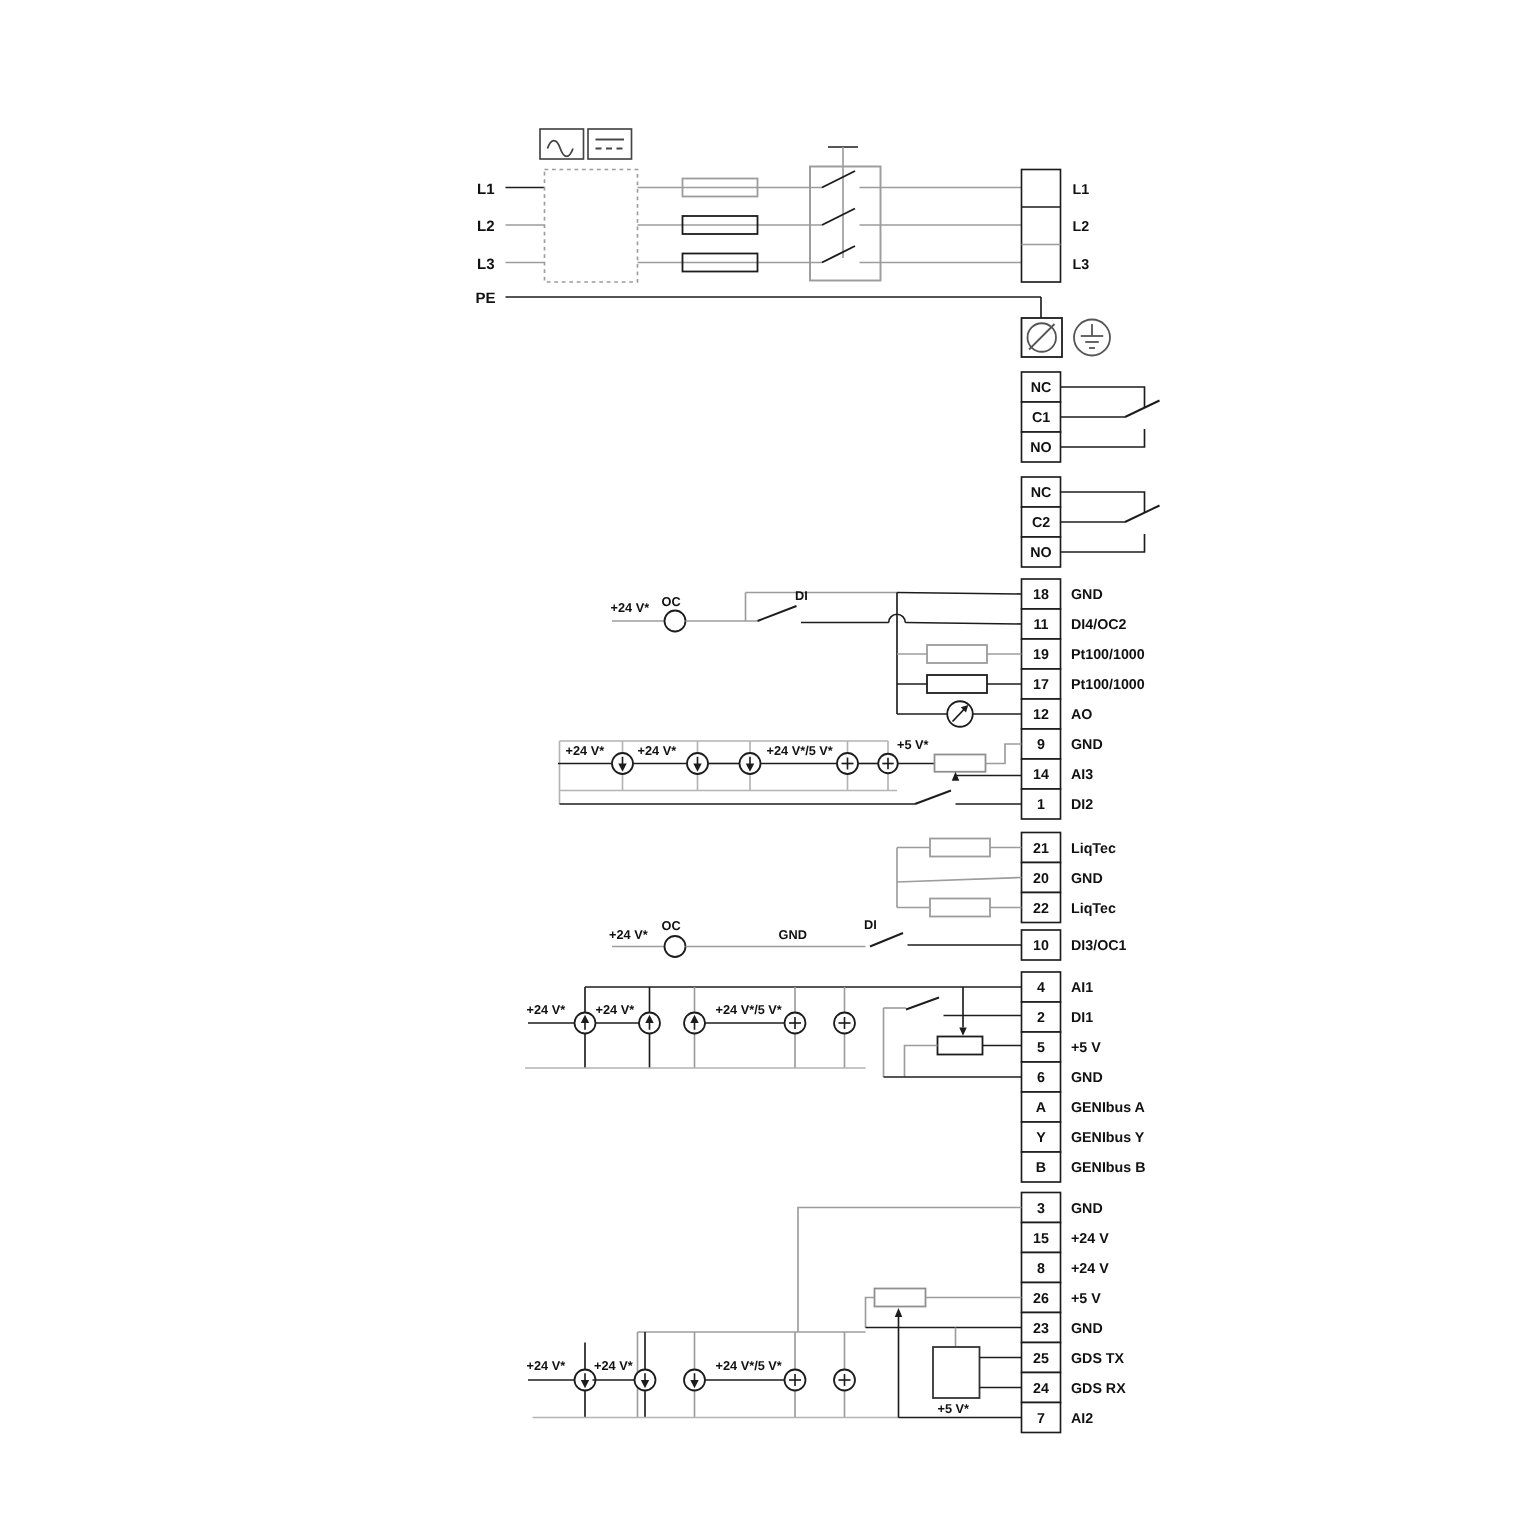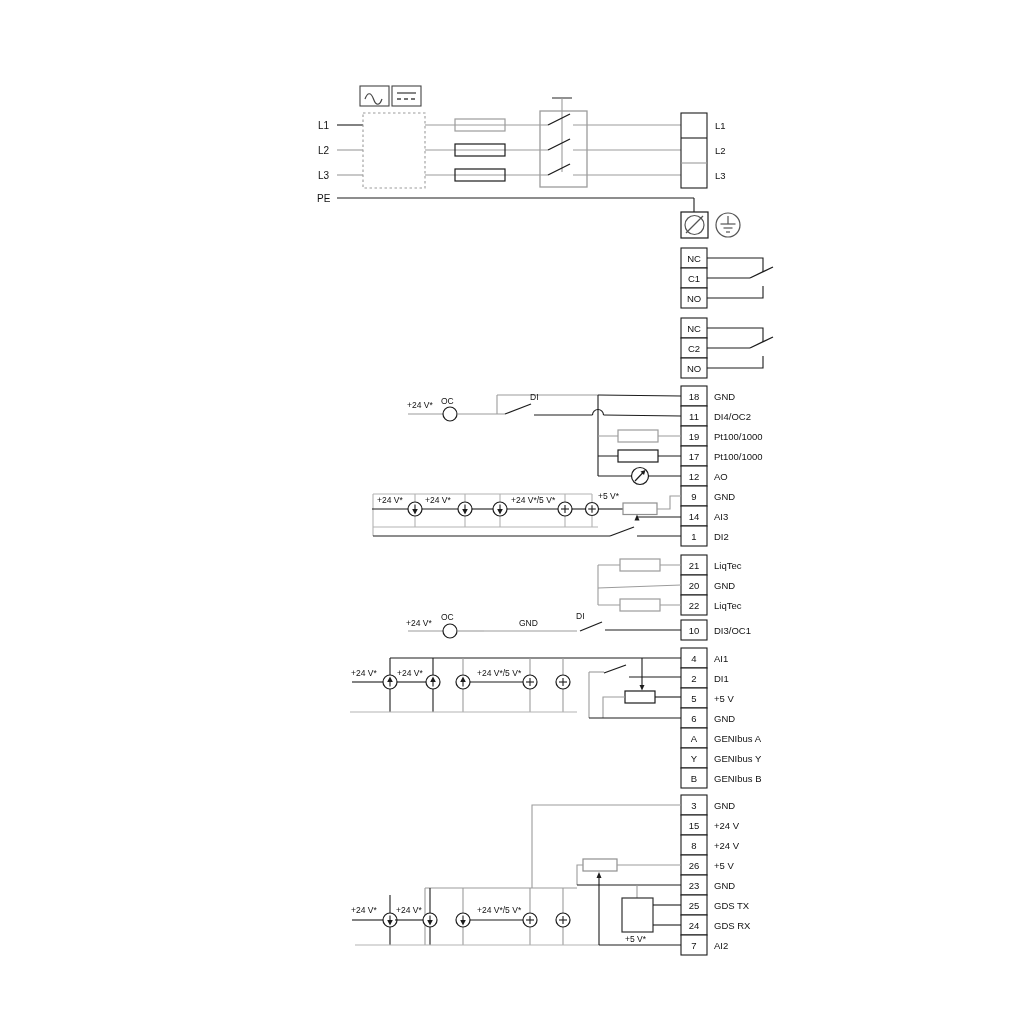--- a/index.html
+++ b/index.html
@@ -1,16 +1,16 @@
 <!DOCTYPE html>
 <html><head>
 <meta charset="utf-8">
 <style>
   html,body{margin:0;padding:0;background:#ffffff;}
-  .page{position:relative;width:1024px;height:976px;background:#fff;overflow:hidden;}
+  .page{position:relative;width:1024px;height:976px;background:#fff;overflow:hidden;font-weight:bold;}
   svg{position:absolute;left:0;top:0;}
   text{font-family:"Liberation Sans", sans-serif;fill:#111;}
   .plbl{font-size:10px;}
   .rlbl{font-size:9.5px;}
   .num{font-size:9.5px;text-anchor:middle;}
   .ann{font-size:8.5px;}
   .wk{stroke:#1c1c1c;stroke-width:1.1;fill:none;}
   .wg{stroke:#9c9c9c;stroke-width:1.1;fill:none;}
   .wb{stroke:#b3b3b3;stroke-width:1.1;fill:none;}
   .cell{fill:#fff;stroke:#1c1c1c;stroke-width:1.1;}

